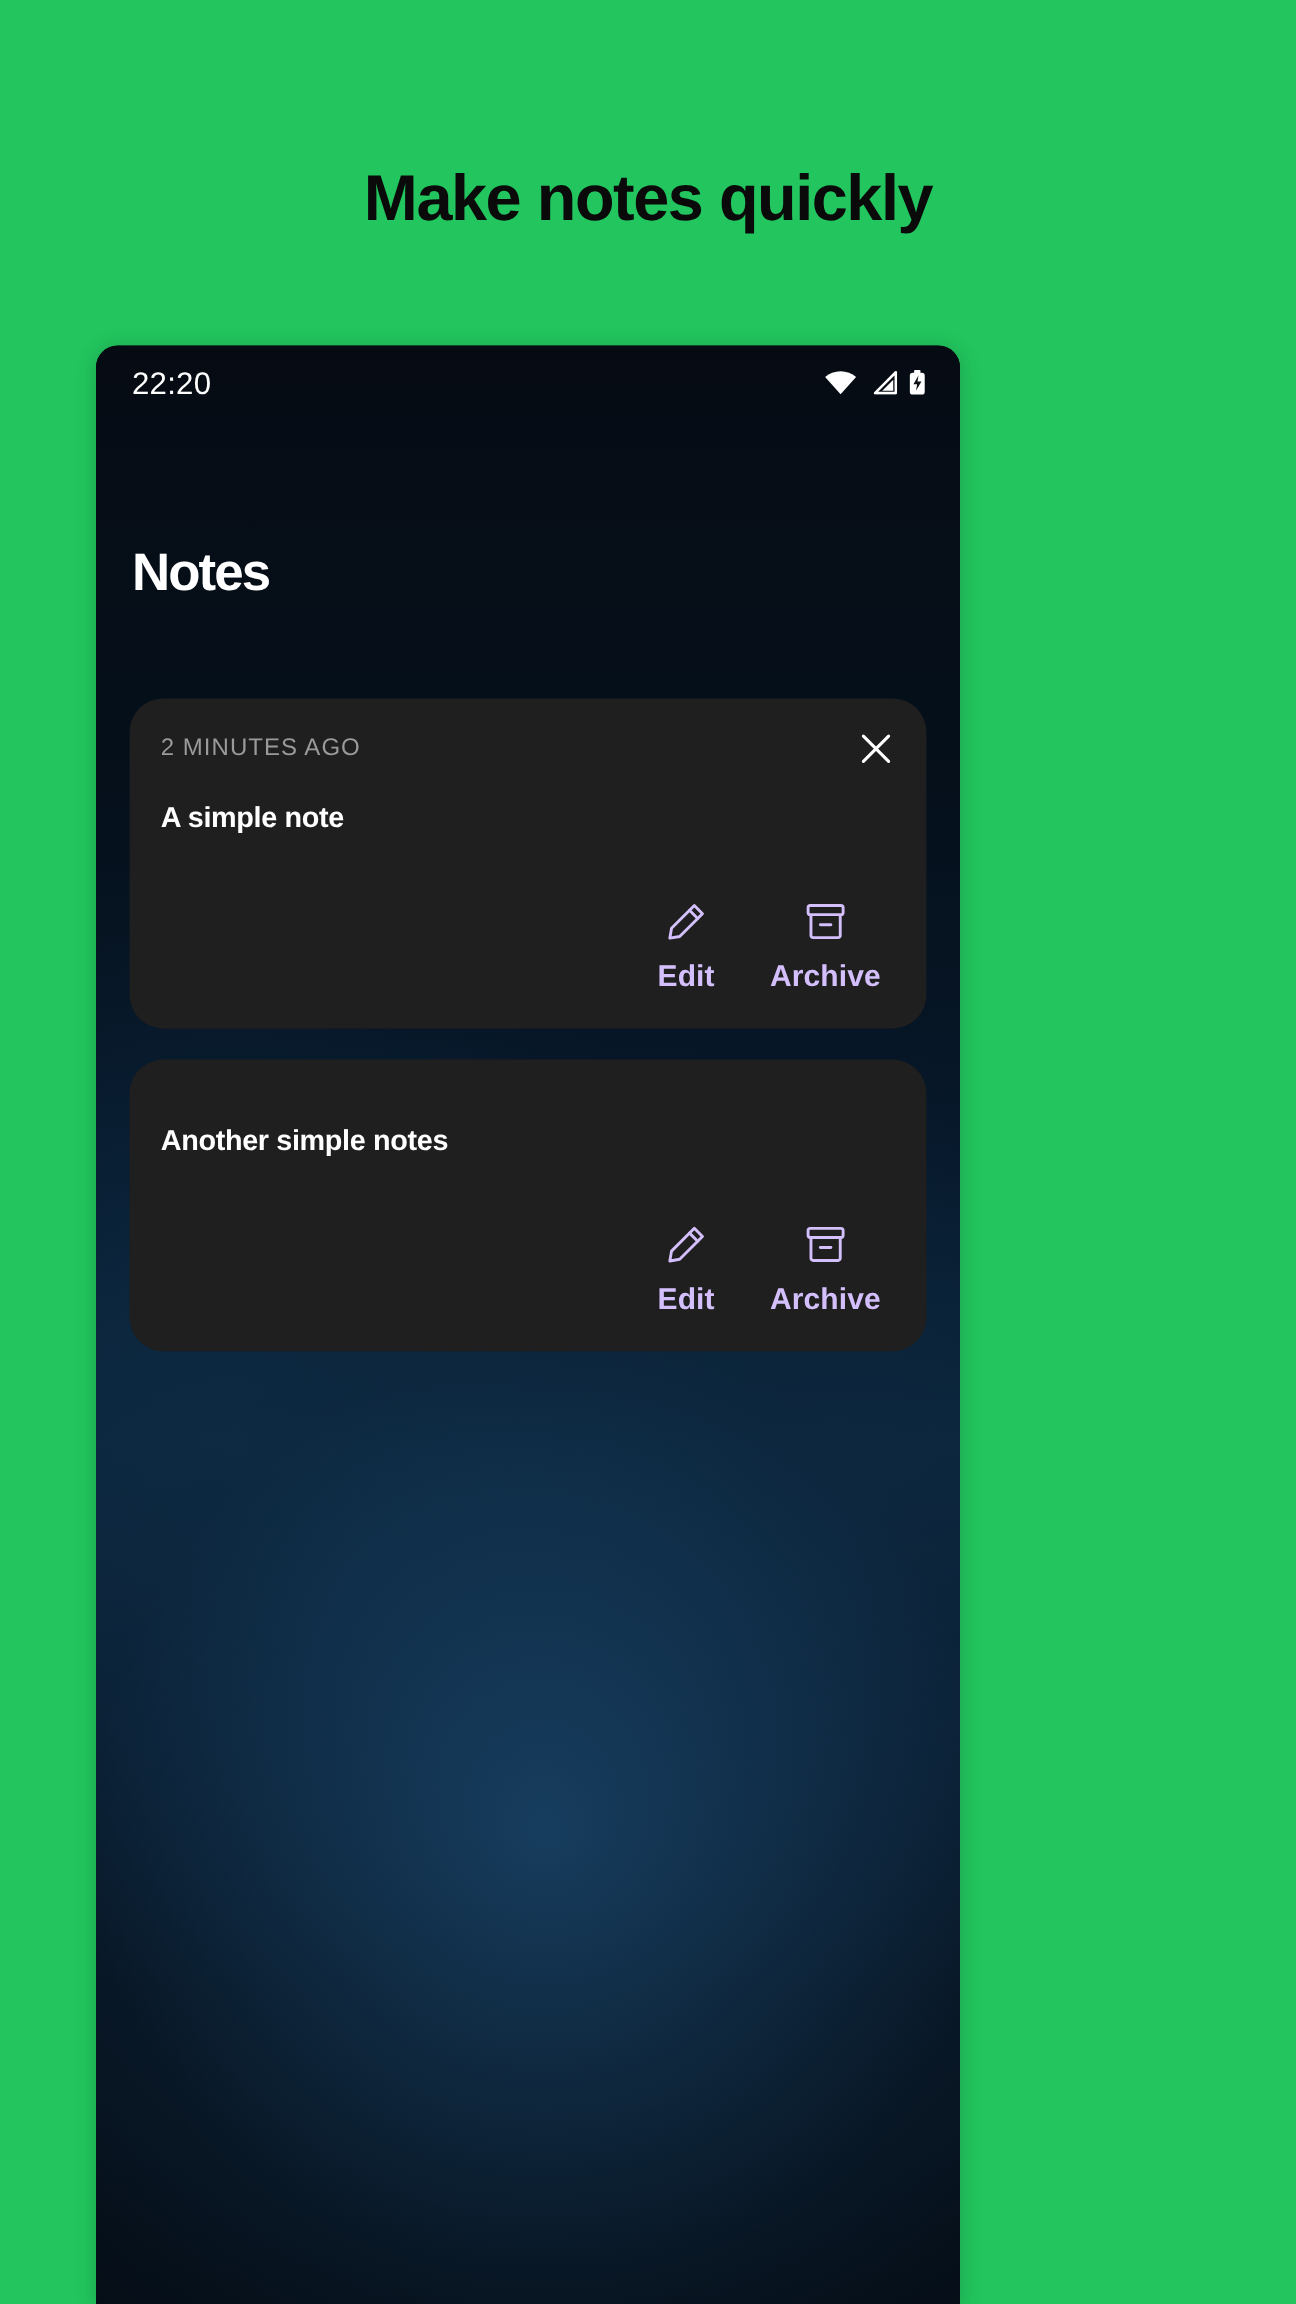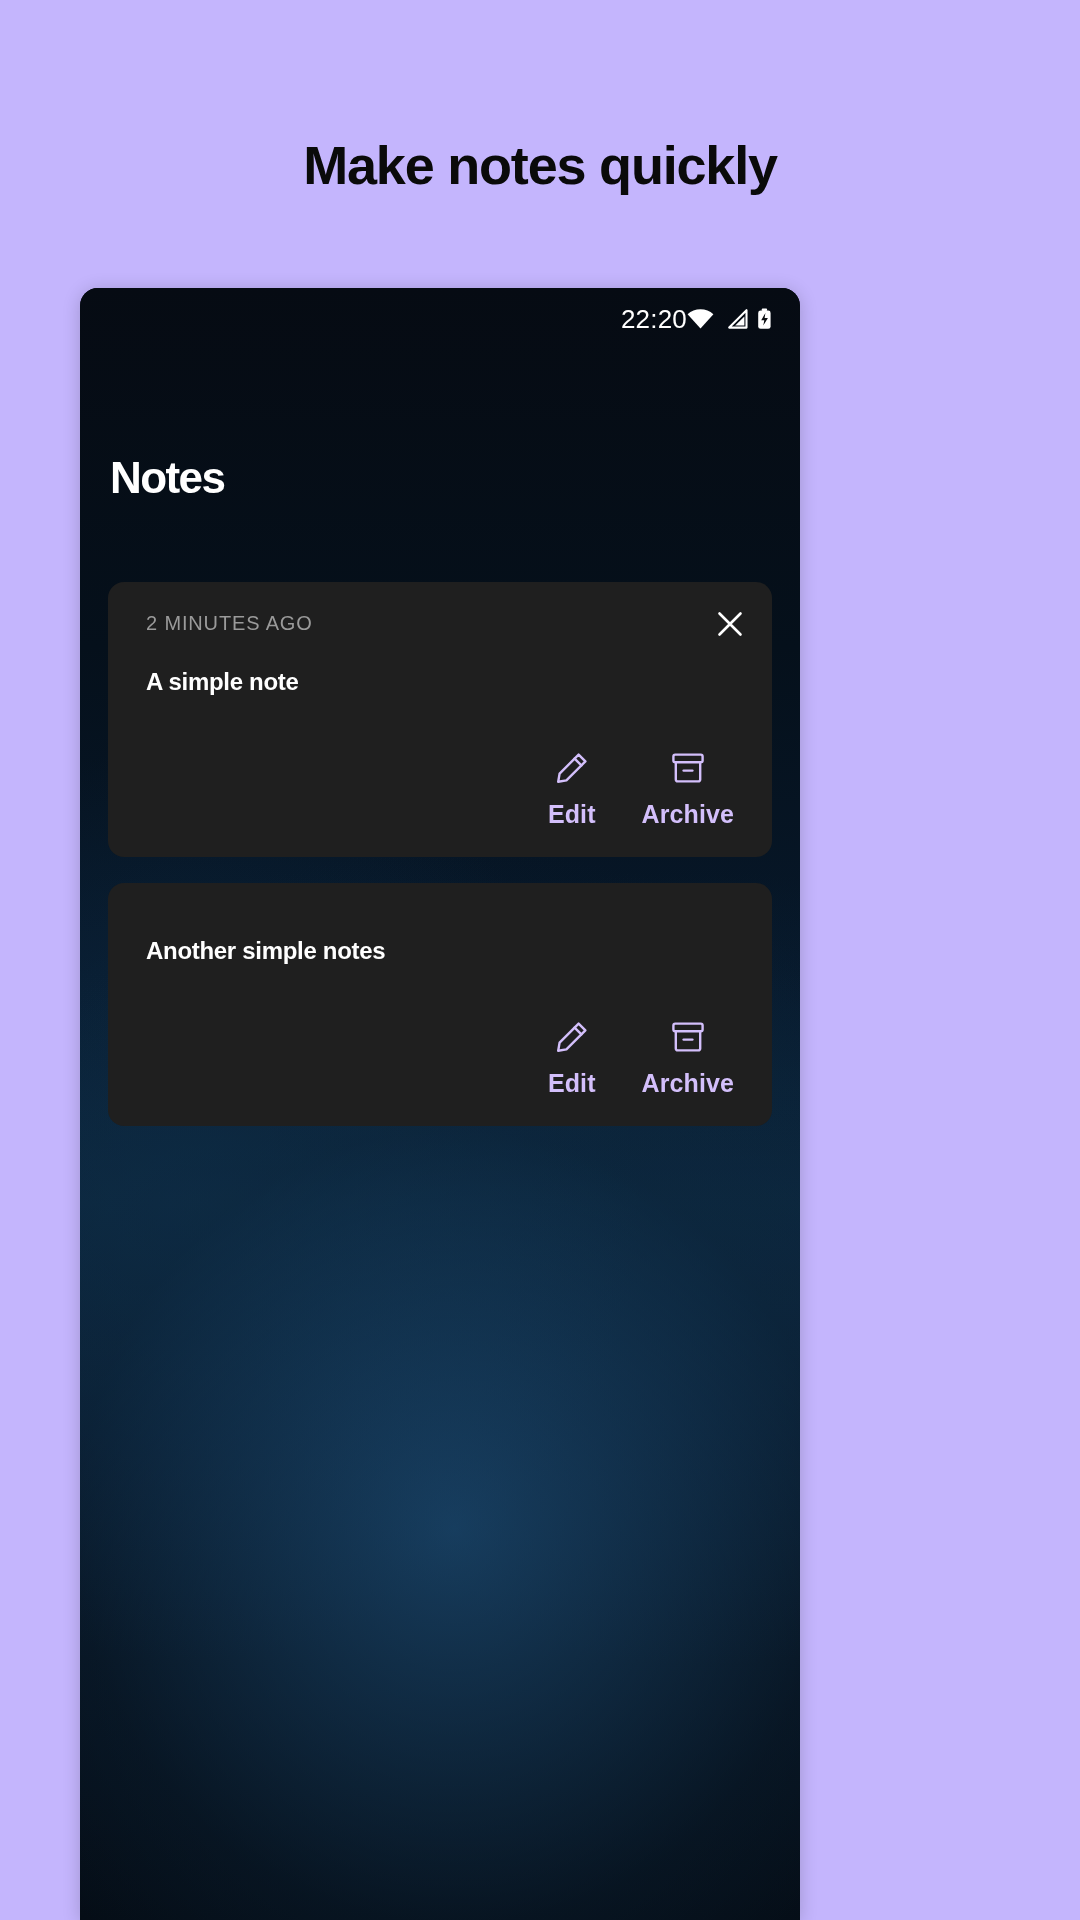--- a/index.html
+++ b/index.html
@@ -2,21 +2,21 @@
 <html><head>
 <meta charset="utf-8">
 <style>
   * { margin:0; padding:0; box-sizing:border-box; }
   html, body {
     width:1080px; height:1920px;
     background:#F7F8F8;
     font-family:"Liberation Sans", sans-serif;
     overflow:hidden;
   }
-  .page { position:relative; width:1080px; height:1920px; background:#c4b5fd; }
+  .page { position:relative; width:1080px; height:1920px; background:#22c55e; }
 
   
   .headline {
     position:absolute; top:134px; left:0; width:1080px;
     text-align:center;
     font-size:54px; font-weight:700; letter-spacing:-1.2px;
     color:#0A0A0A; line-height:1.15;
   }
 
   
@@ -33,41 +33,41 @@
     background:
       radial-gradient(125% 58% at 52% 76%, rgba(27,72,110,.78) 0%, rgba(13,38,60,.42) 42%, rgba(4,10,18,0) 72%),
       radial-gradient(88% 40% at 16% 56%, rgba(16,52,82,.55) 0%, rgba(6,18,30,0) 70%),
       radial-gradient(90% 34% at 86% 60%, rgba(14,46,74,.45) 0%, rgba(5,14,24,0) 72%),
       linear-gradient(180deg, #060B13 0%, #05101B 22%, #07182A 42%, #0A2338 56%, #08182A 70%, #050D17 84%, #03070D 100%);
   }
 
   
   .statusbar {
     position:absolute; top:0; left:0; width:100%; height:62px;
-    display:flex; align-items:center; justify-content:flex-end;
+    display:flex; align-items:center; justify-content:space-between;
     padding:0 28px 0 30px;
   }
   .clock { color:#FFFFFF; font-size:26px; font-weight:500; letter-spacing:.2px; }
   .status-icons { display:flex; align-items:center; gap:9px; }
   .status-icons svg { display:block; }
 
   
   .content { position:absolute; top:62px; left:0; width:100%; }
   .app-title {
     margin:106px 0 0 30px;
     color:#FFFFFF; font-size:44px; font-weight:700; letter-spacing:-1.6px;
     line-height:1;
   }
 
   .note-list { margin-top:82px; padding:0 28px; display:flex; flex-direction:column; gap:26px; }
 
   .note-card {
     background:#1F1F1F;
-    border-radius:16px;
-    padding:30px 26px 20px 38px;
+    border-radius:28px;
+    padding:30px 26px 20px 26px;
   }
   .note-head { display:flex; align-items:flex-start; justify-content:space-between; }
   .note-meta {
     color:#9A9A9A; font-size:20px; font-weight:400;
     letter-spacing:.85px; text-transform:uppercase;
   }
   .close-btn {
     width:40px; height:40px; margin:-8px -4px 0 0;
     display:flex; align-items:center; justify-content:center;
     cursor:pointer;

